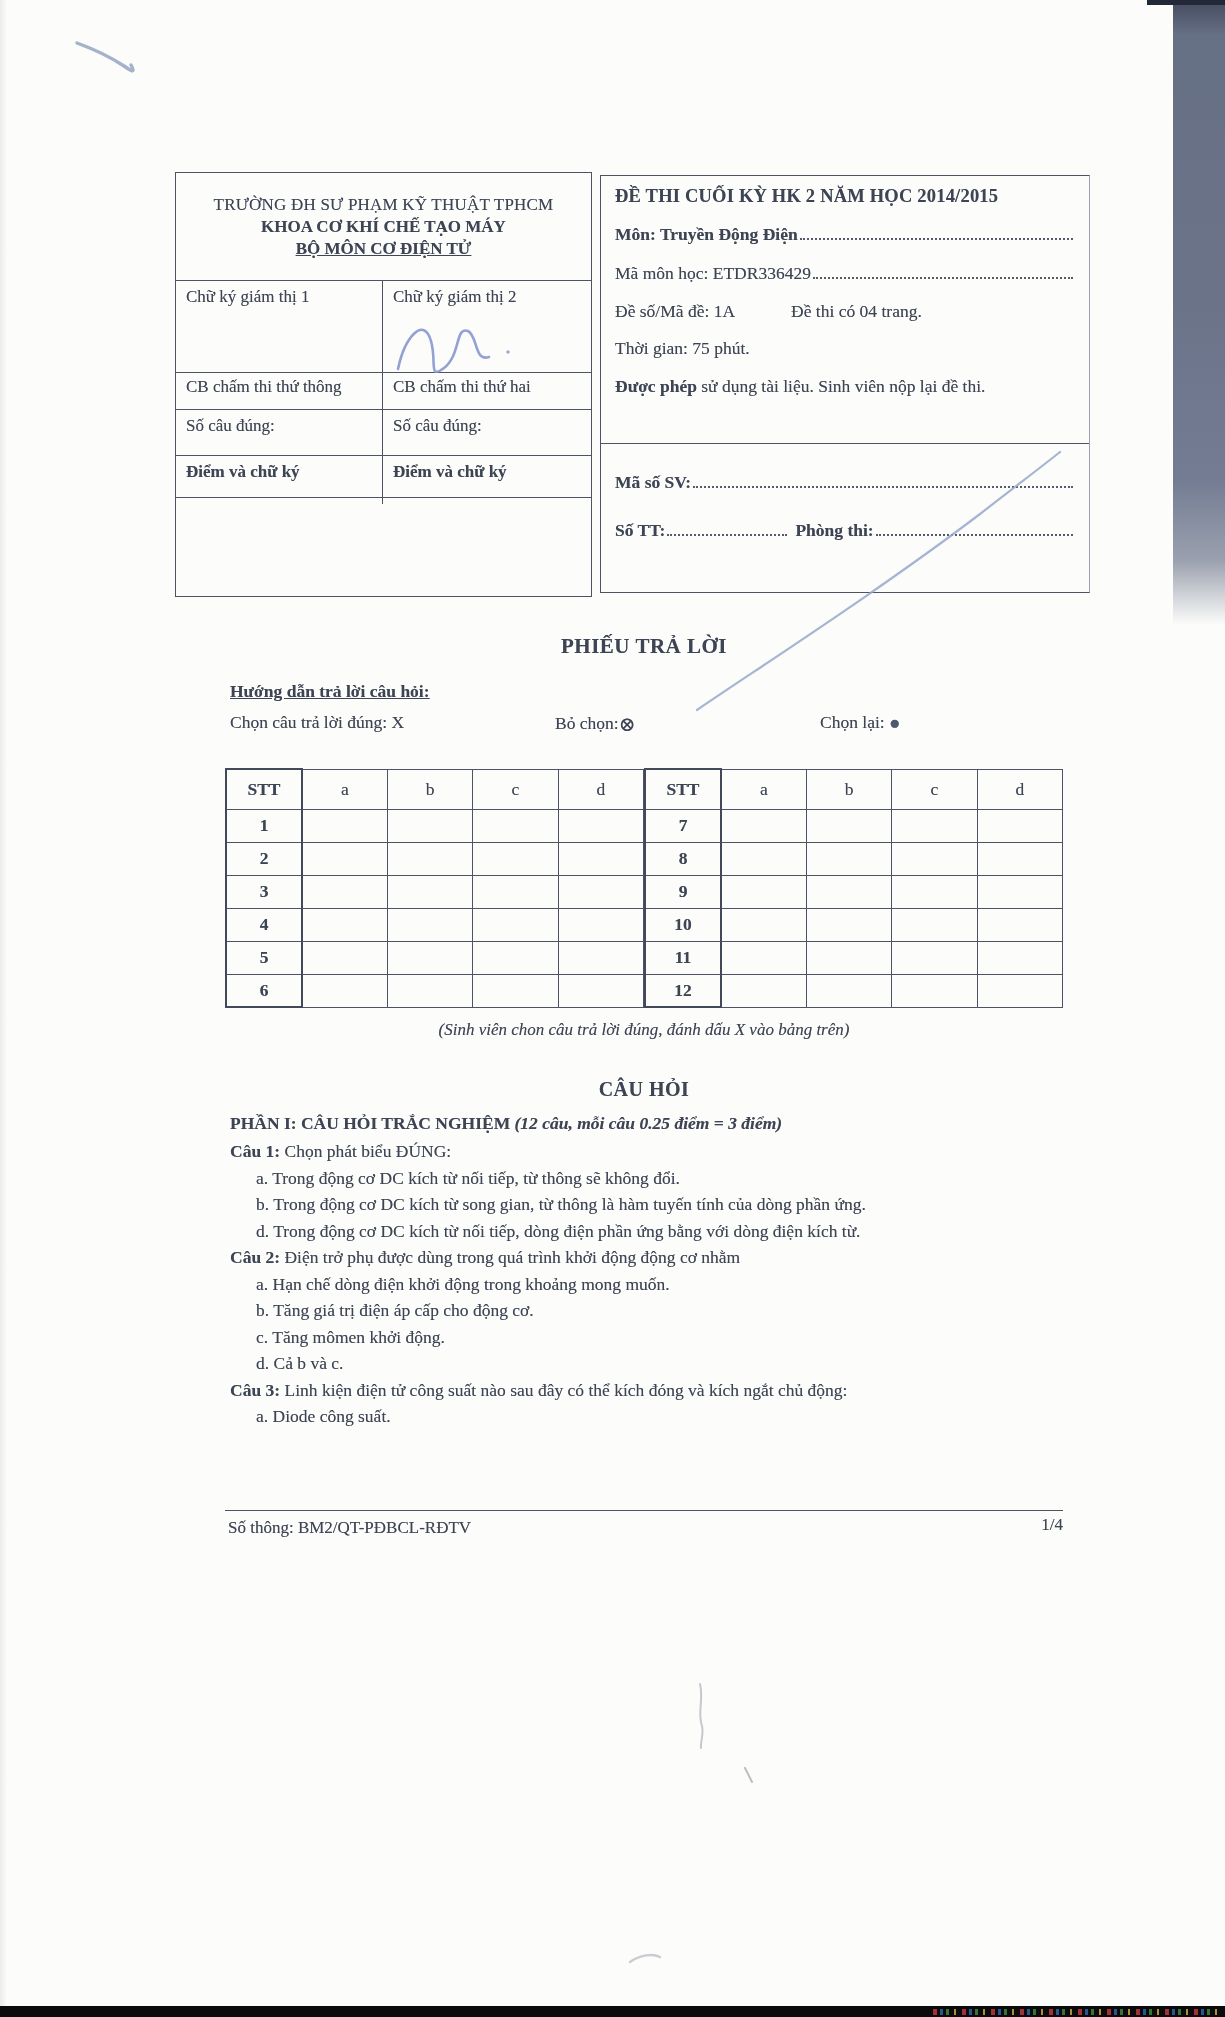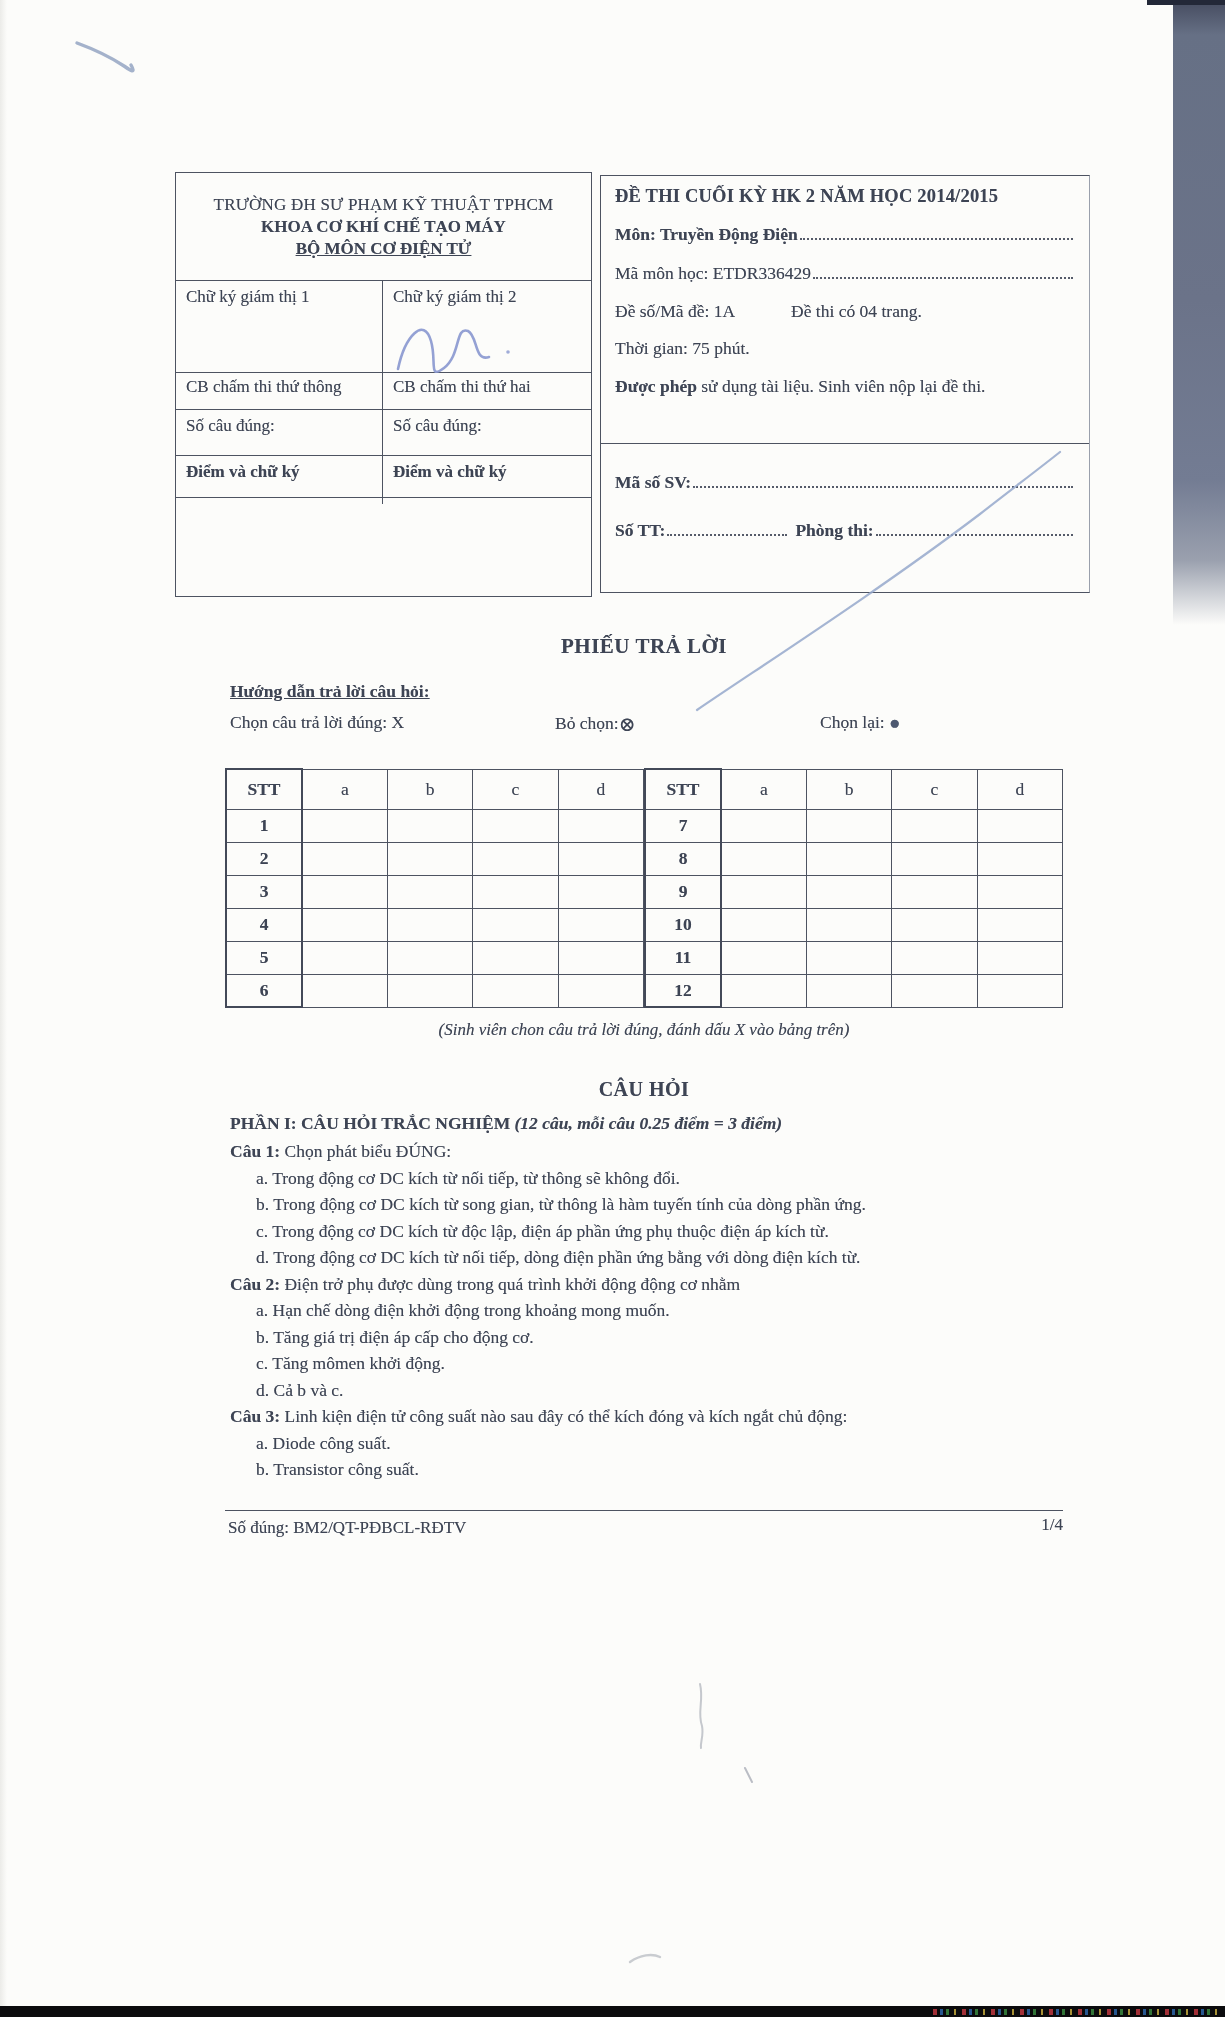--- a/index.html
+++ b/index.html
@@ -304,34 +304,32 @@
 
   <div class="q-title">CÂU HỎI</div>
   <div class="part-head">
     <span>PHẦN I: CÂU HỎI TRẮC NGHIỆM</span>
     <span class="part-detail"> (12 câu, mỗi câu 0.25 điểm = 3 điểm)</span>
   </div>
   <div id="questions-list">
       <div class="q-head"><b>Câu 1: </b><span>Chọn phát biểu ĐÚNG:</span></div>
       <div class="q-opt">a. Trong động cơ DC kích từ nối tiếp, từ thông sẽ không đổi.</div>
       <div class="q-opt">b. Trong động cơ DC kích từ song gian, từ thông là hàm tuyến tính của dòng phần ứng.</div>
-      <div class="q-opt">c. Trong động cơ DC kích từ độc lập, điện áp phần ứng phụ thuộc điện áp kích từ.</div>
       <div class="q-opt">d. Trong động cơ DC kích từ nối tiếp, dòng điện phần ứng bằng với dòng điện kích từ.</div>
       <div class="q-head"><b>Câu 2: </b><span>Điện trở phụ được dùng trong quá trình khởi động động cơ nhằm</span></div>
       <div class="q-opt">a. Hạn chế dòng điện khởi động trong khoảng mong muốn.</div>
       <div class="q-opt">b. Tăng giá trị điện áp cấp cho động cơ.</div>
       <div class="q-opt">c. Tăng mômen khởi động.</div>
       <div class="q-opt">d. Cả b và c.</div>
       <div class="q-head"><b>Câu 3: </b><span>Linh kiện điện tử công suất nào sau đây có thể kích đóng và kích ngắt chủ động:</span></div>
       <div class="q-opt">a. Diode công suất.</div>
-      <div class="q-opt">b. Transistor công suất.</div>
     </div>
 
   <div class="foot-rule"></div>
-  <div class="foot-left">Số đúng: BM2/QT-PĐBCL-RĐTV</div>
+  <div class="foot-left">Số thông: BM2/QT-PĐBCL-RĐTV</div>
   <div class="foot-right">1/4</div>
 
   <svg class="pen-overlay" viewBox="0 0 1225 2017" xmlns="http://www.w3.org/2000/svg">
 
     <path d="M77,43 C96,50 112,58 124,66 C131,71 136,74 131,65" fill="none" stroke="#94a5c2" stroke-width="3.4" stroke-linecap="round" opacity="0.85"></path>
 
     <path d="M398,369 C405,336 424,316 431,341 C437,362 428,380 444,368 C461,355 455,326 468,331 C478,336 474,362 489,357" fill="none" stroke="#8897cf" stroke-width="2.6" stroke-linecap="round" opacity="0.9"></path>
     <circle cx="508" cy="352" r="1.8" fill="#8897cf" opacity="0.8"></circle>
 
     <path d="M697,710 C760,667 880,590 980,514 C1020,483 1045,464 1060,452" fill="none" stroke="#95a8cb" stroke-width="2.2" stroke-linecap="round" opacity="0.85"></path>

